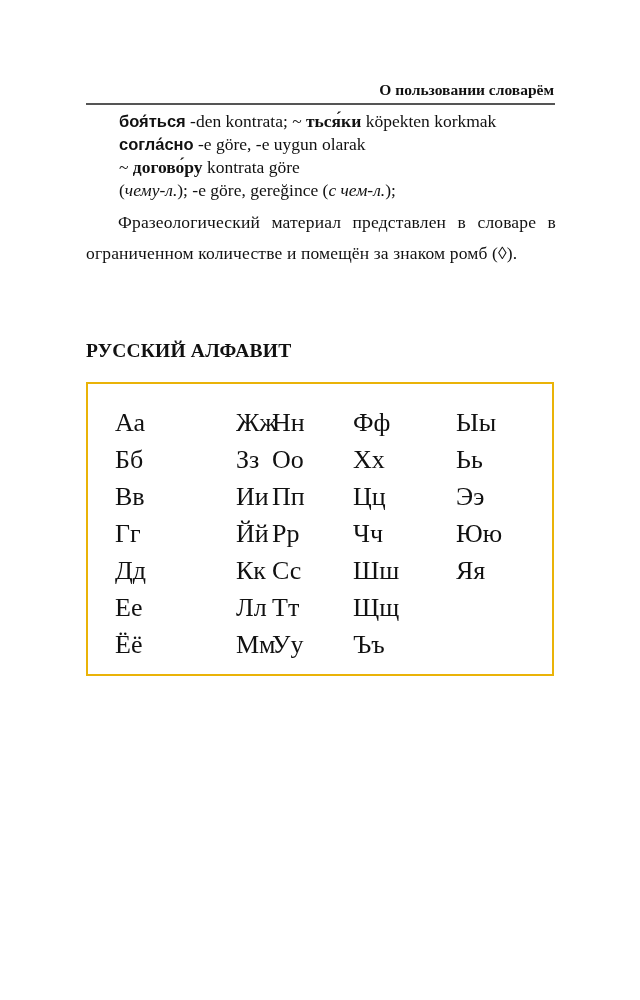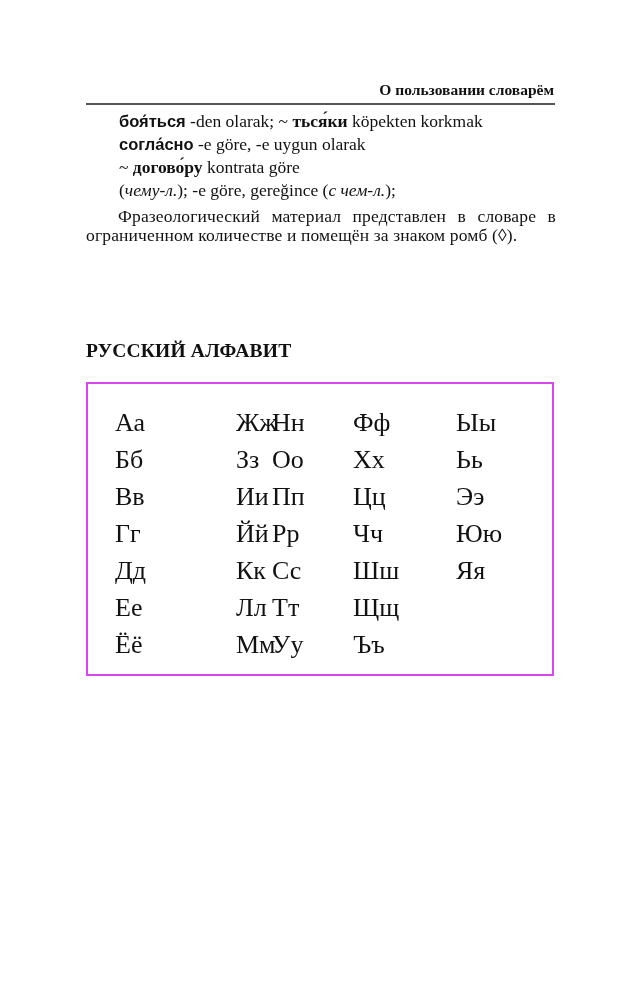--- a/index.html
+++ b/index.html
@@ -50,21 +50,21 @@
       font-size: 16.5px;
     }
     .bold-serif { font-weight: bold; }
     .ital { font-style: italic; }
     .para {
       position: absolute;
       left: 86px;
       top: 207px;
       width: 470px;
       font-size: 17.5px;
-      line-height: 19px;
+      line-height: 31px;
       text-align: justify;
       text-indent: 32px;
       letter-spacing: 0.15px;
     }
     .section-title {
       position: absolute;
       left: 86px;
       top: 339px;
       width: 468px;
       text-align: left;
@@ -72,21 +72,21 @@
       font-size: 19.5px;
       line-height: 24px;
       letter-spacing: 0.2px;
     }
     .alpha-box {
       position: absolute;
       left: 86px;
       top: 382px;
       width: 464px;
       height: 290px;
-      border: 2px solid #d946ef;
+      border: 2px solid #eab308;
     }
     .alpha-grid {
       position: absolute;
       left: 0;
       top: 0;
       width: 100%;
       height: 100%;
     }
     .alpha-col {
       position: absolute;
@@ -101,21 +101,21 @@
     }
   </style>
 </head>
 <body>
 
 <div class="running-head">О пользовании словарём</div>
 <div class="head-rule"></div>
 
 <div class="entries">
   <span class="entry-line">
-    <span class="hw">боя́ться</span><span> -den olarak; ~ </span><span class="bold-serif">ться́ки</span><span> köpekten korkmak</span>
+    <span class="hw">боя́ться</span><span> -den kontrata; ~ </span><span class="bold-serif">ться́ки</span><span> köpekten korkmak</span>
   </span>
   <span class="entry-line">
     <span class="hw">согла́сно</span><span> -e göre, -e uygun olarak</span>
   </span>
   <span class="entry-line">
     <span>~ </span><span class="bold-serif">догово́ру</span><span> kontrata göre</span>
   </span>
   <span class="entry-line">
     <span>(</span><span class="ital">чему-л.</span><span>); -e göre, gereğince (</span><span class="ital">с чем-л.</span><span>);</span>
   </span>

